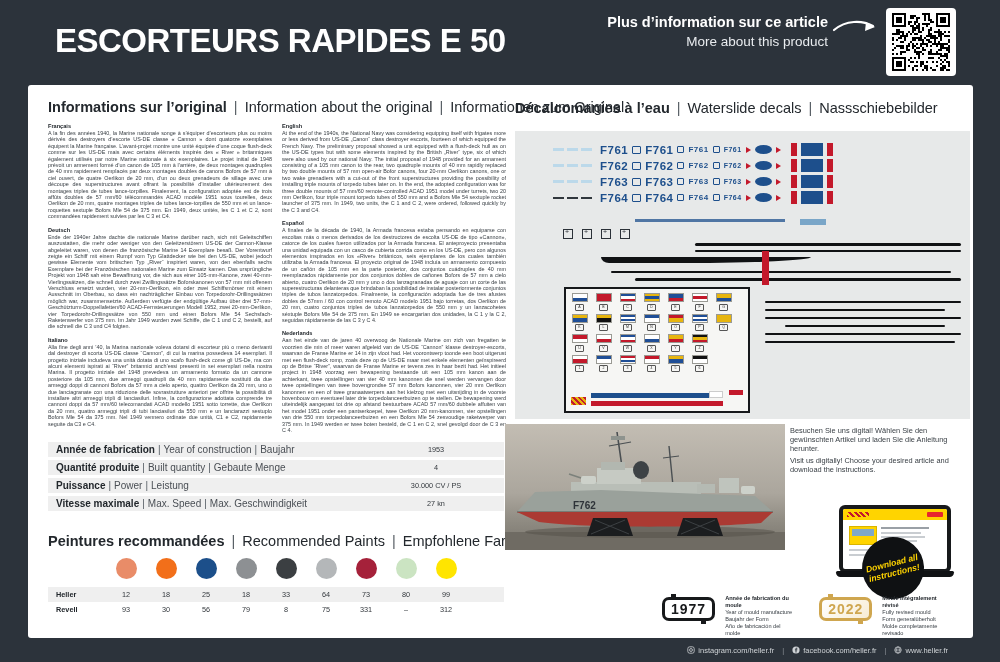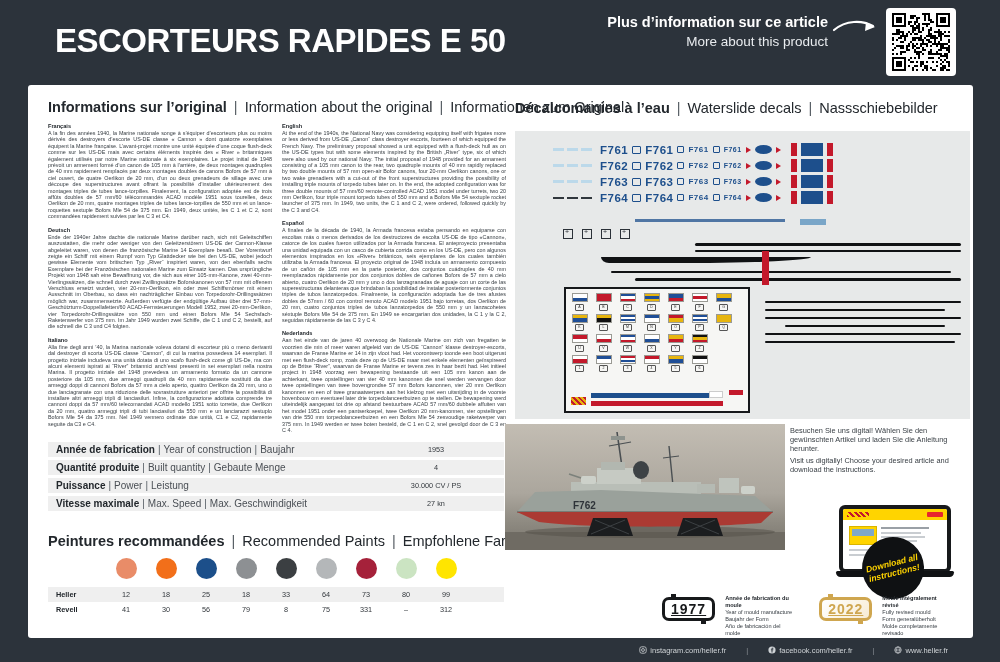--- a/index.html
+++ b/index.html
@@ -93,30 +93,30 @@
   .lap-logo{width:22px;height:5px;background:repeating-linear-gradient(45deg,#c3192b 0 2px,#ffd400 2px 4px);margin-left:4px;}
   .lap-btn{width:16px;height:5px;background:#e7262d;margin-left:auto;margin-right:4px;border-radius:1px;}
   .lap-prod{position:absolute;left:6px;top:17px;width:26px;height:17px;background:#ffd400;border:1px solid #d9b400;}
   .lap-prod::after{content:"";position:absolute;left:2px;top:2px;right:2px;height:7px;background:#7fa8c9;}
   .lap-line{position:absolute;height:2px;background:#c9cdd1;}
   .lap-base{position:absolute;left:0;top:66px;width:118px;height:6px;background:#101214;border-radius:2px 2px 6px 6px;}
   .badge{position:absolute;left:834px;top:452px;width:62px;height:62px;background:#0f1113;border-radius:50%;display:flex;align-items:center;justify-content:center;transform:rotate(-14deg);text-align:center;}
   .badge span{color:#ffd400;font-weight:800;font-style:italic;font-size:8.6px;line-height:10px;}
   
   .mould{position:absolute;left:634px;top:510px;display:flex;align-items:flex-start;}
-  .sprue{position:relative;border:3px solid #17191b;border-radius:7px;padding:1px 6px;font-size:14px;font-weight:800;color:#17191b;letter-spacing:1px;margin-top:2px;text-decoration:underline;}
+  .sprue{position:relative;border:3px solid #17191b;border-radius:7px;padding:1px 6px;font-size:14px;font-weight:800;color:#17191b;letter-spacing:1px;margin-top:2px;}
   .sprue.gold{border-color:#cfa64f;color:#cfa64f;background:linear-gradient(135deg,#fff 0%,#f7ecd4 100%);}
   .sprue::before,.sprue::after{content:"";position:absolute;width:5px;height:3px;background:inherit;left:6px;top:-6px;background:#17191b;}
   .sprue::after{left:auto;right:6px;top:auto;bottom:-6px;}
   .sprue.gold::before,.sprue.gold::after{background:#cfa64f;}
   .mcap{margin-left:10px;margin-right:26px;}
   .mcap div{font-size:5.6px;line-height:7px;color:#3a4046;}
   .mcap div:first-child{font-weight:700;color:#22272c;}
   
-  .footer{position:absolute;left:0;bottom:0;width:1000px;height:24px;display:flex;align-items:center;justify-content:flex-end;padding-right:52px;box-sizing:border-box;color:#cfd3d6;font-size:7.5px;gap:18px;}
+  .footer{position:absolute;left:0;bottom:0;width:1000px;height:24px;display:flex;align-items:center;justify-content:flex-end;padding-right:52px;box-sizing:border-box;color:#cfd3d6;font-size:7.5px;gap:6px;}
   .fico{display:inline-block;width:8px;height:8px;}
   .fsep{color:#8b9197;margin:0 2px;}
   .flink{display:flex;align-items:center;gap:3px;}
 </style>
 </head>
 <body>
 
 <div class="hdr-title">ESCORTEURS RAPIDES E 50</div>
 <div class="hdr-info">
   <div class="b">Plus d’information sur ce article</div>
@@ -507,21 +507,21 @@
         <div class="pcell">25</div>
         <div class="pcell">18</div>
         <div class="pcell">33</div>
         <div class="pcell">64</div>
         <div class="pcell">73</div>
         <div class="pcell">80</div>
         <div class="pcell">99</div>
       </div>
     <div class="prow" id="revell-row">
         <div class="blab">Revell</div>
-        <div class="pcell">41</div>
+        <div class="pcell">93</div>
         <div class="pcell">30</div>
         <div class="pcell">56</div>
         <div class="pcell">79</div>
         <div class="pcell">8</div>
         <div class="pcell">75</div>
         <div class="pcell">331</div>
         <div class="pcell">–</div>
         <div class="pcell">312</div>
       </div>
   </div>

